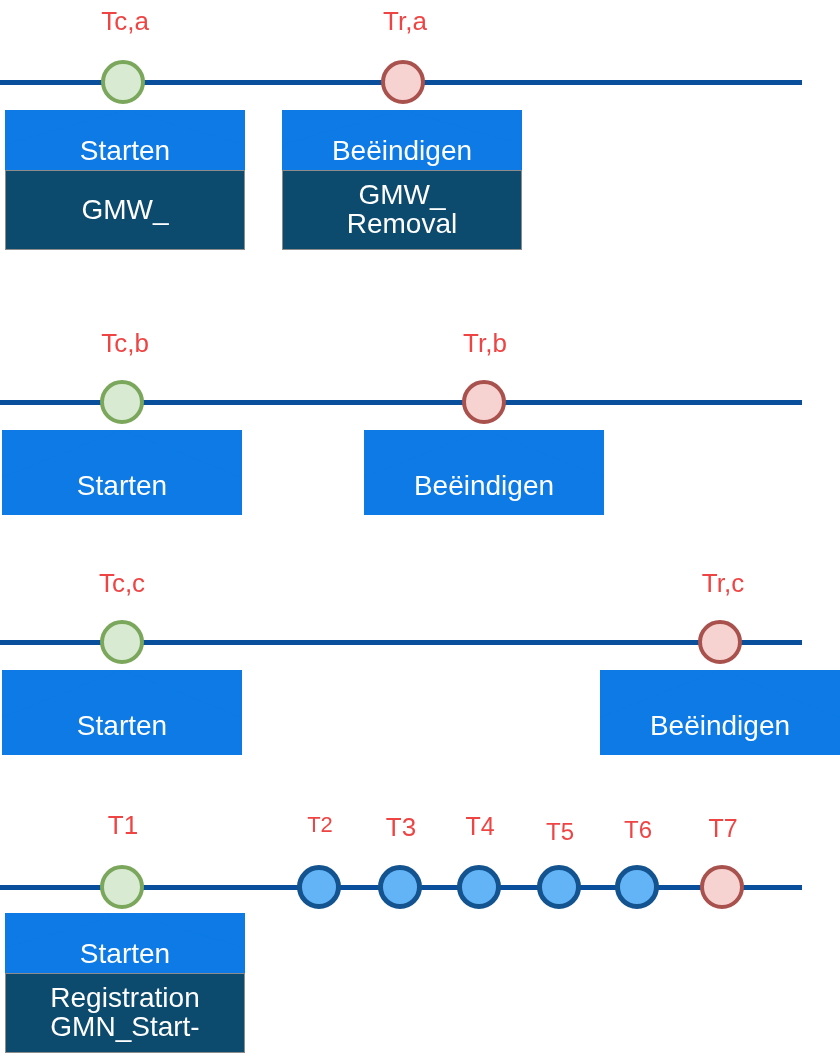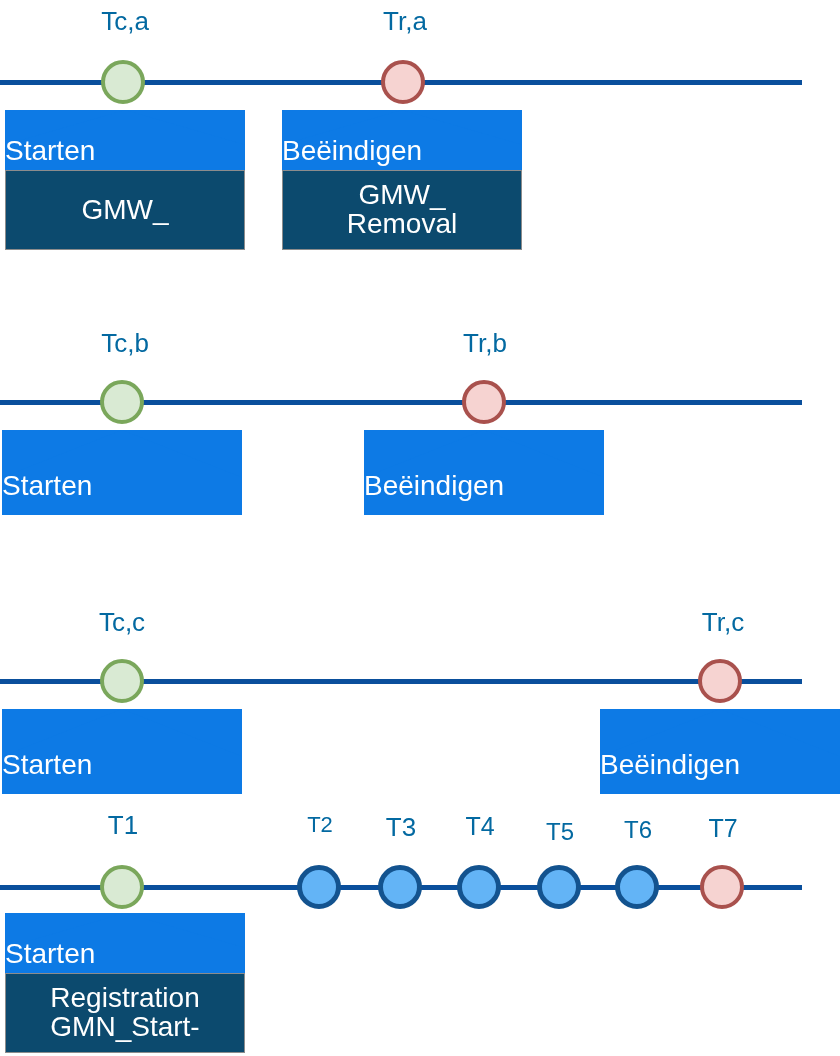--- a/index.html
+++ b/index.html
@@ -27,34 +27,34 @@
   .peak{
     position:absolute;left:0;top:0;width:100%;
     background:#0d7ae5;
   }
   .peak-inner{
     position:absolute;left:0;top:0;width:100%;height:100%;
     background:#0d7ae5;
     clip-path:polygon(50% 0%, 100% 56%, 100% 100%, 0% 100%, 0% 56%);
   }
   .peak-label{
-    position:absolute;left:0;width:100%;
+    position:absolute;left:0;width:100%;text-align:center;
     color:#ffffff;white-space:nowrap;
   }
   .detail-box{
     position:absolute;box-sizing:border-box;
     background:#0c4a6e;border:1px solid #8c8c8c;
     color:#ffffff;text-align:center;
     display:flex;align-items:center;justify-content:center;
   }
   .detail-box span{display:block;line-height:1.02;}
 
   
   .tick-label{
-    position:absolute;color:#0369a1;white-space:nowrap;text-align:center;
+    position:absolute;color:#ef4444;white-space:nowrap;text-align:center;
   }
 </style>
 </head>
 <body>
 
 <div id="canvas">
 
   <div class="timeline-row" style="top:0;height:270px;">
 
     <div class="tick-label" style="left:77px;top:6px;width:96px;font-size:26px;">Tc,a</div>
@@ -109,21 +109,21 @@
       <div class="peak" style="height:85px;">
         <div class="peak-inner"></div>
       </div>
       <div class="peak-label" style="top:40px;font-size:28px;">Beëindigen</div>
     </div>
 
     <div class="node node-green" style="left:100px;top:60px;width:44px;height:44px;"></div>
     <div class="node node-red" style="left:462px;top:60px;width:44px;height:44px;"></div>
   </div>
 
-  <div class="timeline-row" style="top:560px;height:210px;margin-top:39px;">
+  <div class="timeline-row" style="top:560px;height:210px;">
 
     <div class="tick-label" style="left:74px;top:8px;width:96px;font-size:26px;">Tc,c</div>
     <div class="tick-label" style="left:675px;top:8px;width:96px;font-size:26px;">Tr,c</div>
 
     <div class="axis" style="left:0;top:80px;width:802px;"></div>
 
     <div class="callout" style="left:2px;top:110px;width:240px;height:85px;">
       <div class="peak" style="height:85px;">
         <div class="peak-inner"></div>
       </div>

